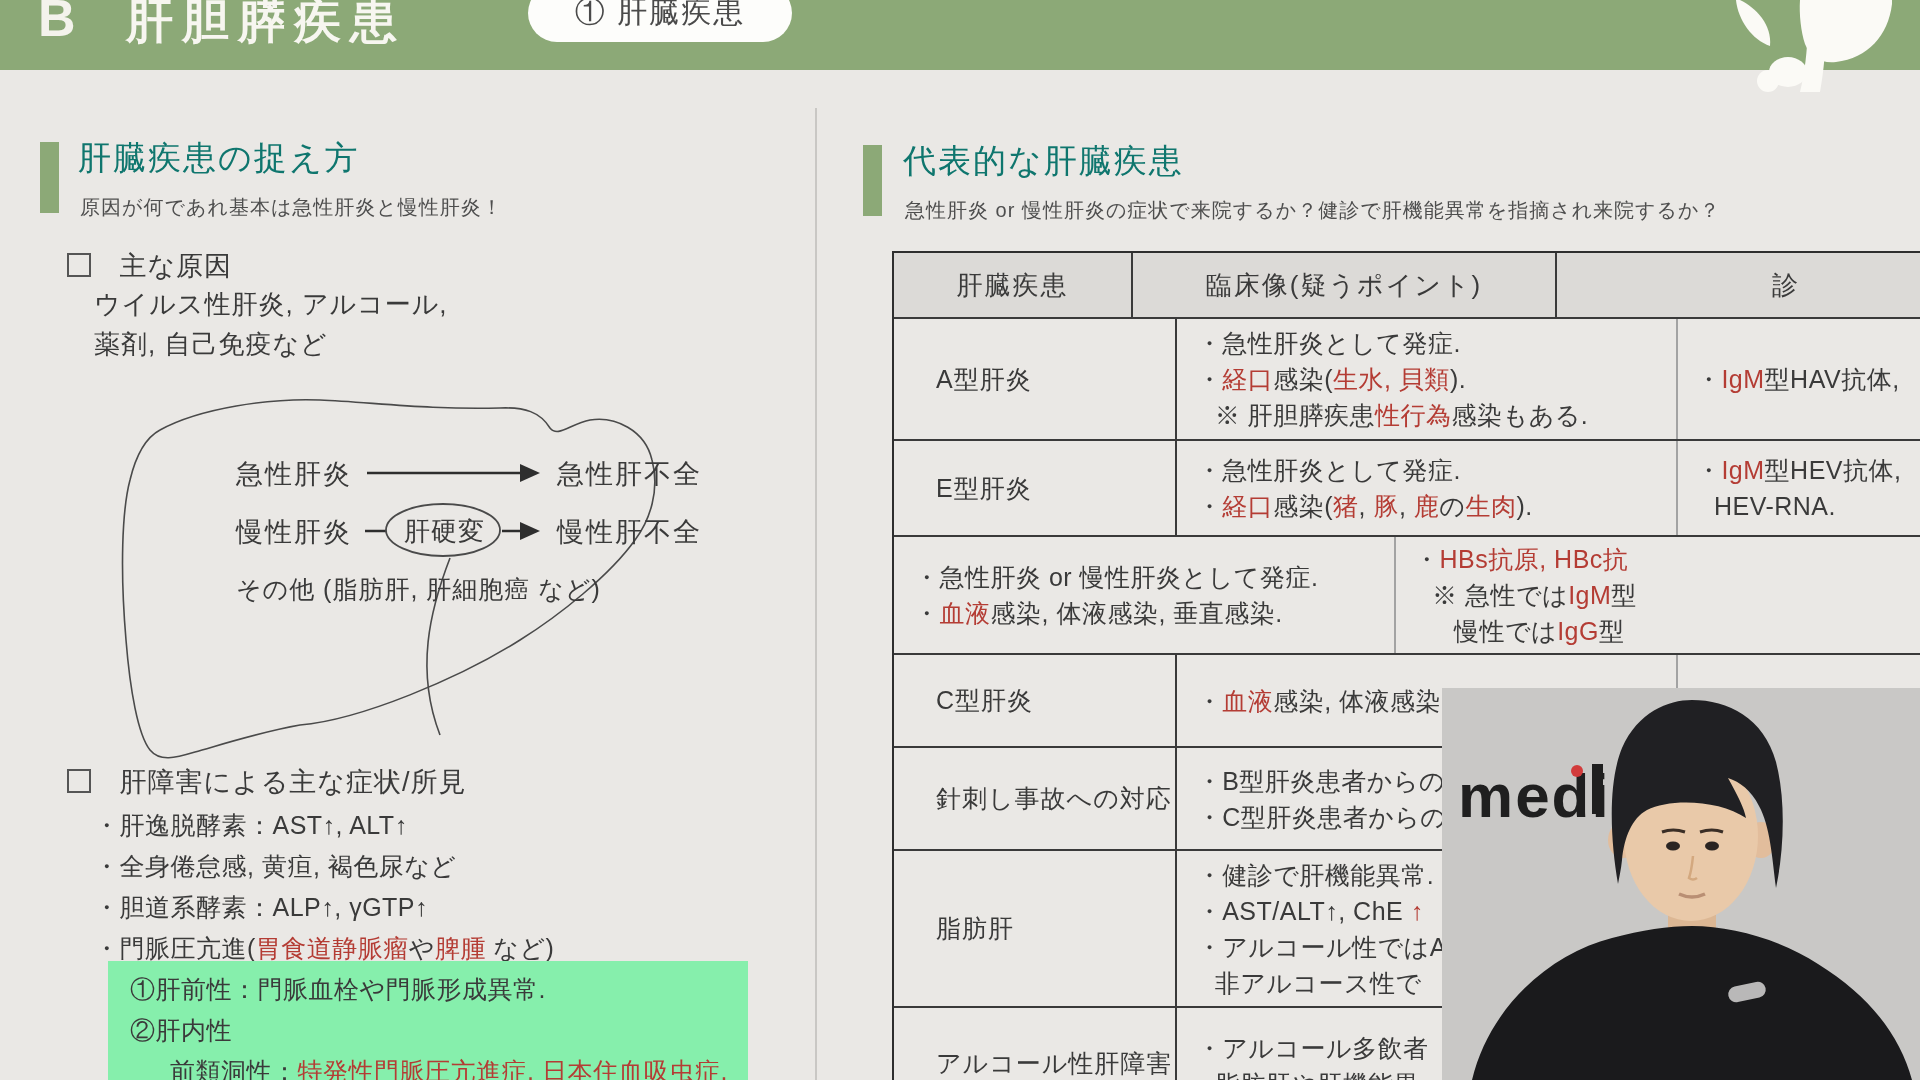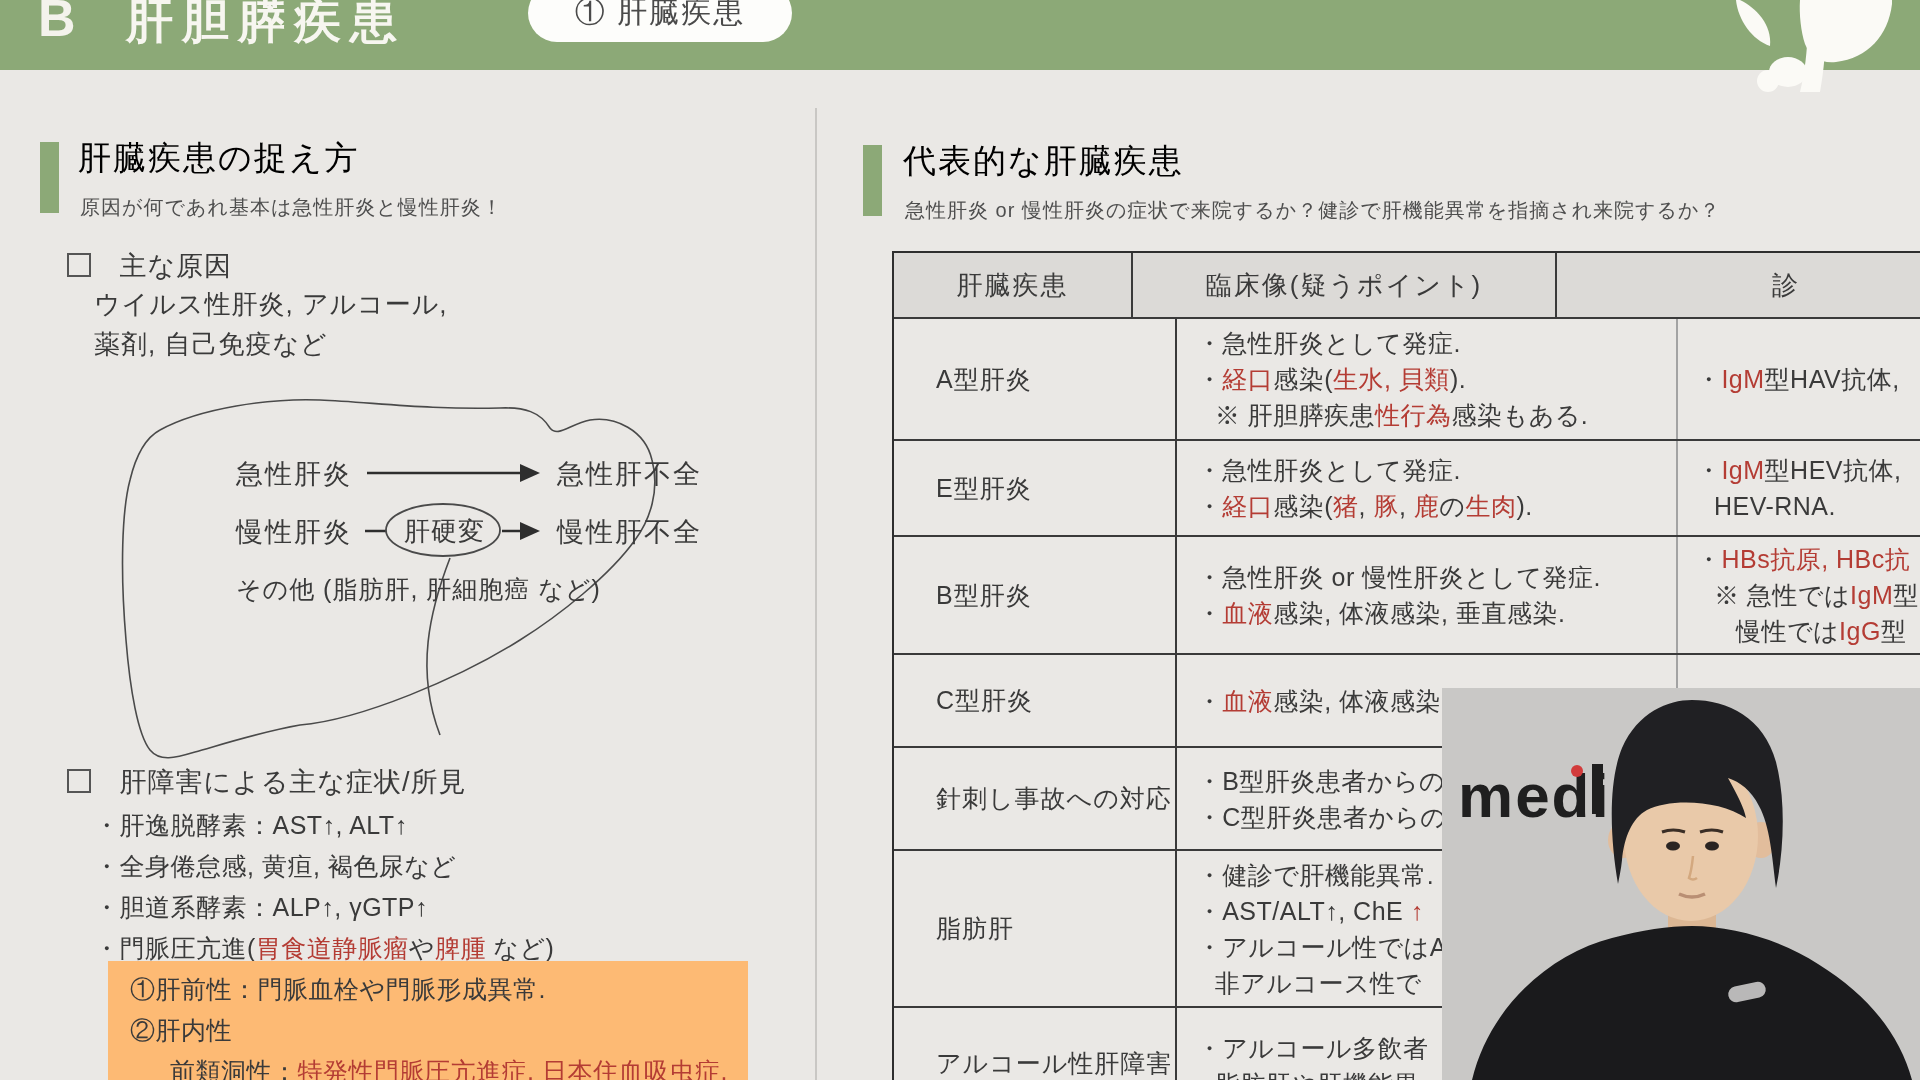--- a/index.html
+++ b/index.html
@@ -12,30 +12,30 @@
   #header-band{left:0;top:0;width:1920px;height:70px;background:#8CA977;}
   #header-letter{left:38px;top:-12px;font-size:52px;color:#F4F3EC;font-weight:bold;}
   #header-title{left:126px;top:-10px;font-size:47px;color:#F7F6F0;letter-spacing:9px;font-weight:bold;}
   #header-badge{left:528px;top:-16px;width:264px;height:58px;background:#FDFDFB;border-radius:29px;
                 display:flex;align-items:flex-end;justify-content:center;}
   #header-badge span{font-size:30px;color:#4A4A4A;padding-bottom:9px;letter-spacing:2px;}
   #organ-logo{left:1722px;top:0;}
 
   
   .sec-bar{width:19px;height:71px;background:#8CA977;}
-  .sec-title{font-size:33px;color:#000000;letter-spacing:2px;}
+  .sec-title{font-size:33px;color:#0f766e;letter-spacing:2px;}
   .sec-sub{font-size:20px;color:#4E4E4E;letter-spacing:1px;}
   #divider{left:815px;top:108px;width:2px;height:972px;background:#C9C7C4;}
 
   
   .checkbox{display:inline-block;width:20px;height:20px;border:2px solid #555;vertical-align:-2px;}
   .h-item{font-size:27px;letter-spacing:1px;}
   .body-line{font-size:26px;letter-spacing:1px;}
   .find-line{font-size:25px;letter-spacing:0.5px;}
-  #port-box{left:108px;top:961px;width:640px;height:119px;background:#fdba74;}
+  #port-box{left:108px;top:961px;width:640px;height:119px;background:#86efac;}
   .box-line{font-size:25px;letter-spacing:0.5px;}
   .ind1{margin-left:18px;}
   .ind2{margin-left:40px;}
 
   
   svg text{font-family:"Liberation Sans",sans-serif;fill:#3A3A3A;}
 
   
   #disease-table{left:892px;top:251px;width:1391px;border:2px solid #2E2E2E;background:#EAE8E5;}
   #table-head{display:flex;height:64px;background:#DCDAD7;border-bottom:2px solid #3A3A3A;}
@@ -159,23 +159,20 @@
           <div class="cell c2">
             <div class="tline"><span>・急性肝炎として発症.</span></div>
             <div class="tline"><span>・</span><span class="red">経口</span><span>感染(</span><span class="red">猪</span><span>, </span><span class="red">豚</span><span>, </span><span class="red">鹿</span><span>の</span><span class="red">生肉</span><span>).</span></div>
           </div>
           <div class="cell c3">
             <div class="tline"><span>・</span><span class="red">IgM</span><span>型HEV抗体,</span></div>
             <div class="tline ind1"><span>HEV-RNA.</span></div>
           </div>
         </div>
         <div class="trow" style="height: 116px;">
-          <div class="cell c1">
-            <div>B型肝炎</div>
-          </div>
           <div class="cell c2">
             <div class="tline"><span>・急性肝炎 or 慢性肝炎として発症.</span></div>
             <div class="tline"><span>・</span><span class="red">血液</span><span>感染, 体液感染, 垂直感染.</span></div>
           </div>
           <div class="cell c3">
             <div class="tline"><span>・</span><span class="red">HBs抗原, HBc抗</span></div>
             <div class="tline ind1"><span>※ 急性では</span><span class="red">IgM</span><span>型</span></div>
             <div class="tline ind2"><span>慢性では</span><span class="red">IgG</span><span>型</span></div>
           </div>
         </div>

